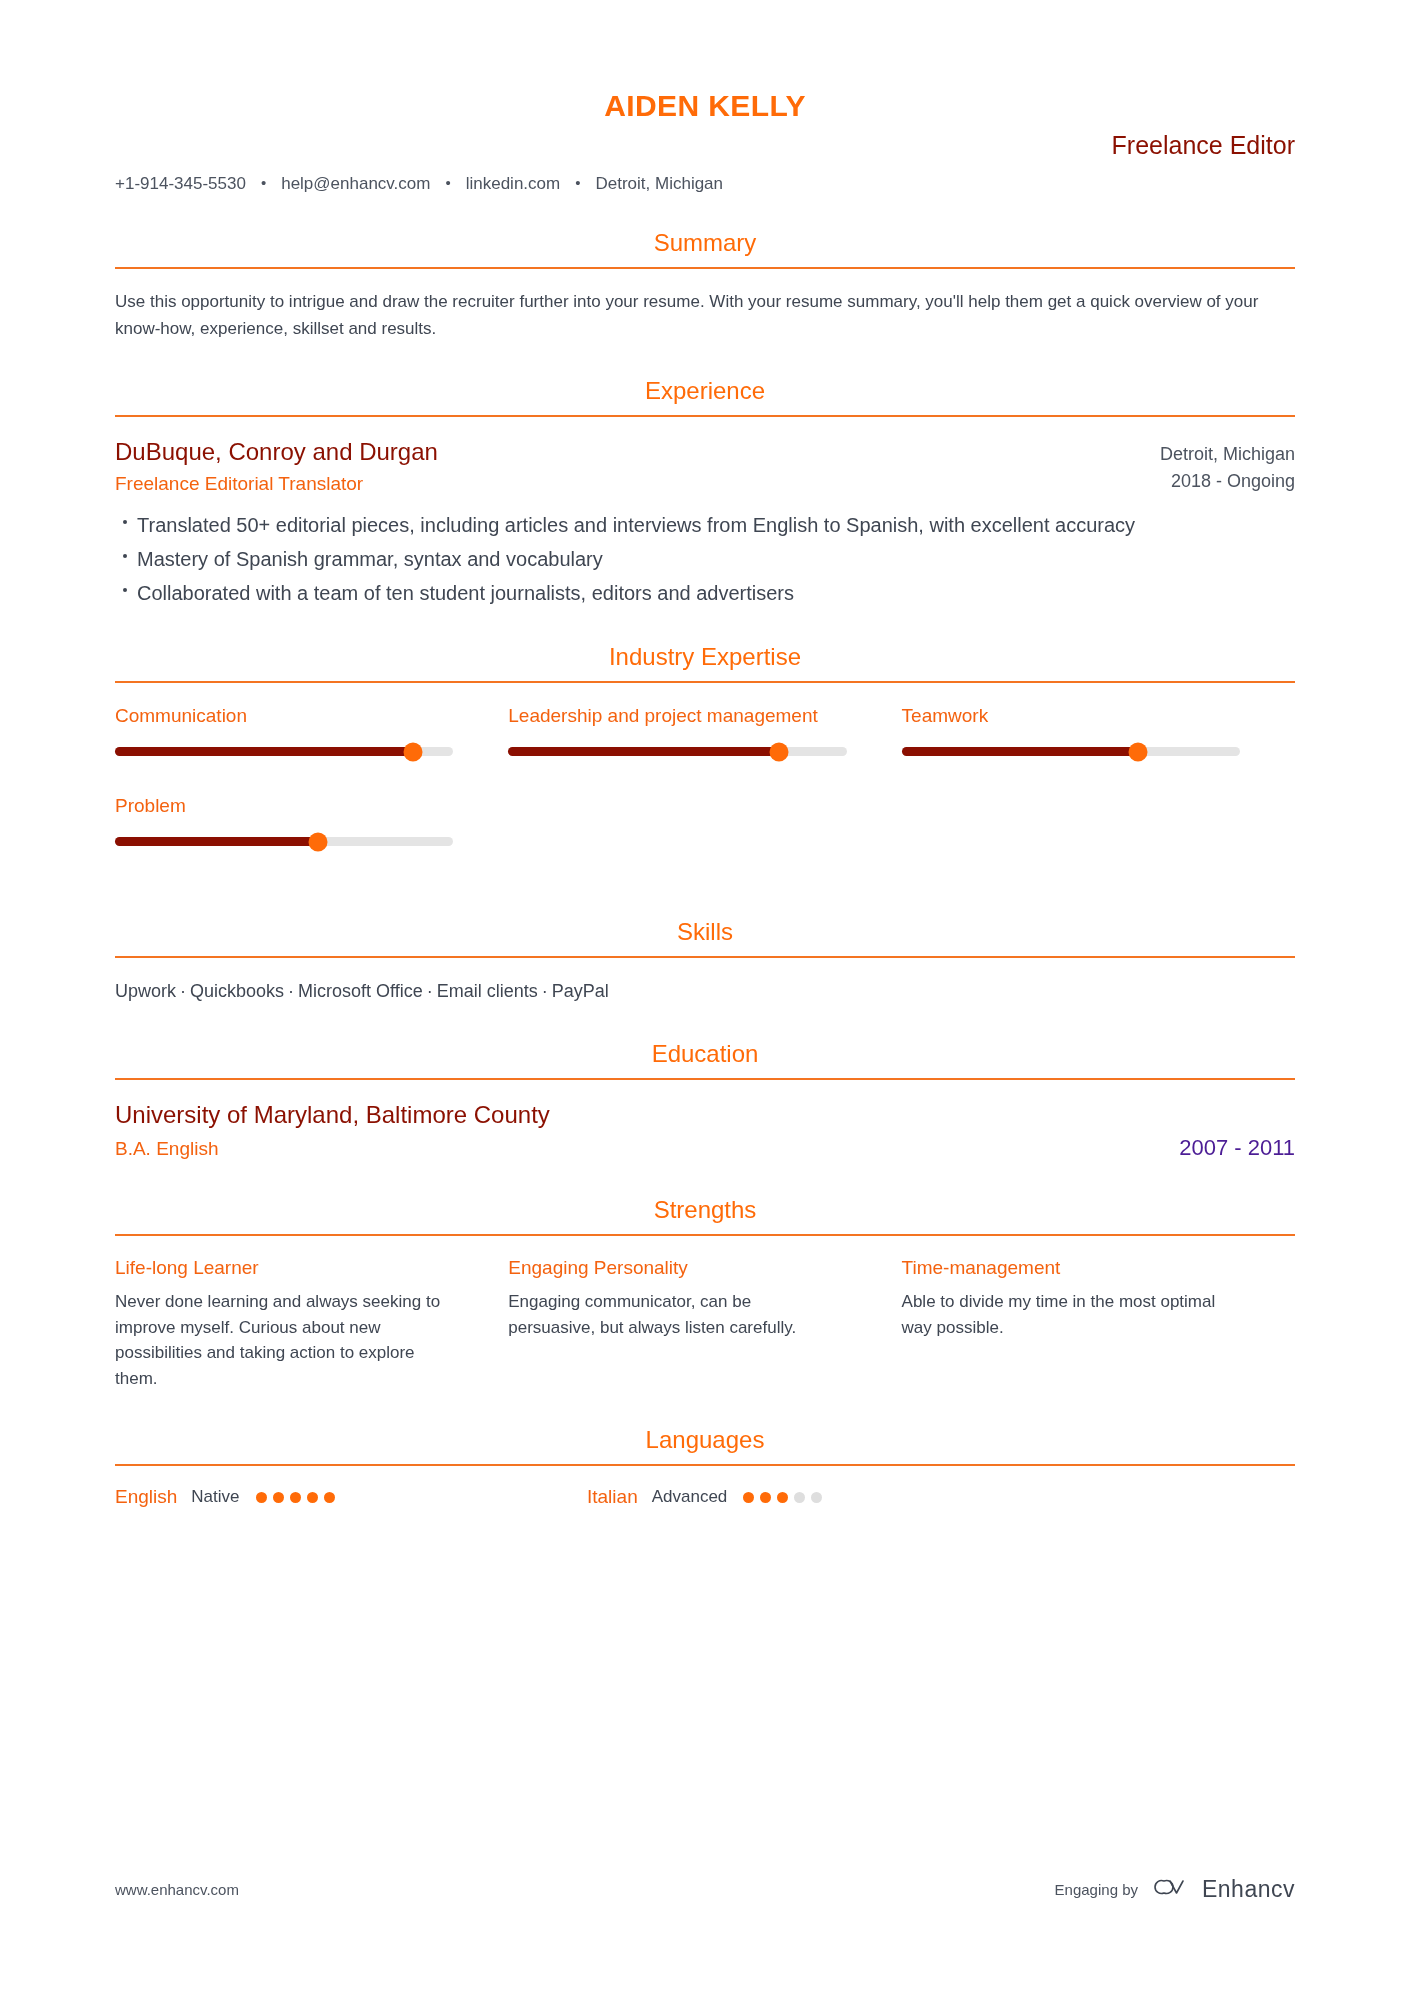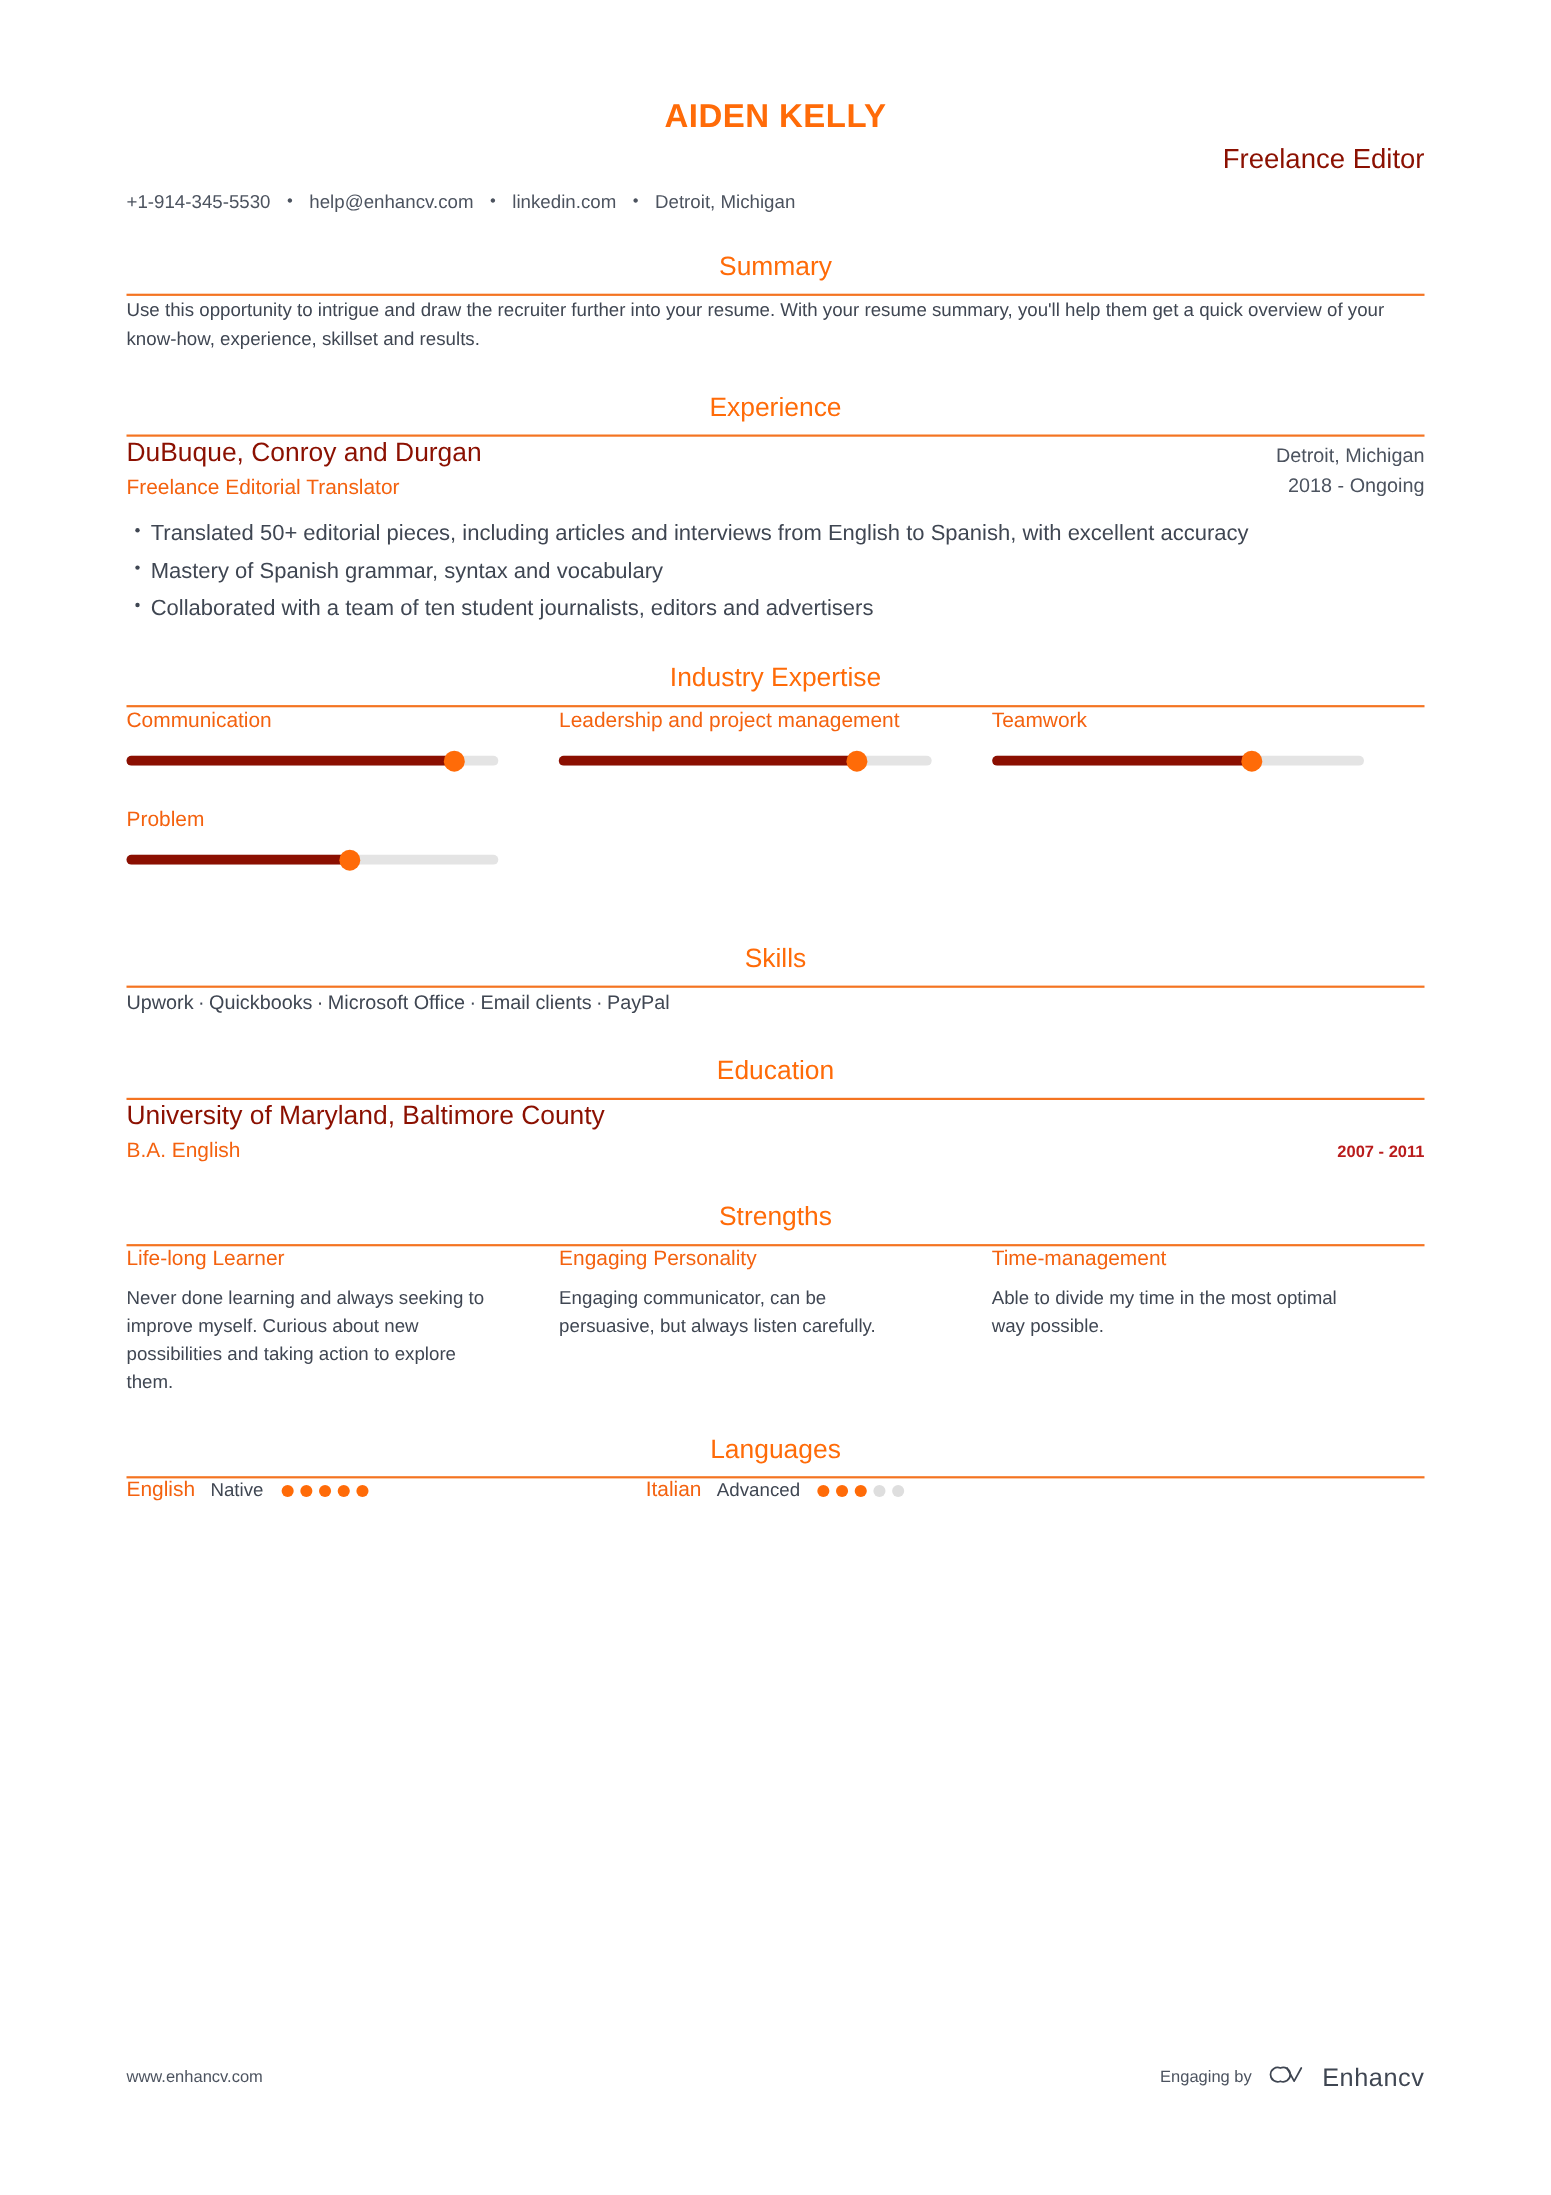--- a/index.html
+++ b/index.html
@@ -66,21 +66,21 @@
     font-size: 24px;
     color: #ff6b08;
     line-height: 1.25;
     padding-bottom: 9px;
   }
   .section-rule {
     height: 2px;
     background: #f47421;
     width: 100%;
   }
-  .section-body { padding-top: 0; }
+  .section-body { padding-top: 20px; }
 
   
   .summary-text {
     font-size: 17px;
     line-height: 1.55;
     color: #3f4652;
     max-width: 1160px;
   }
 
   
@@ -195,23 +195,22 @@
     justify-content: space-between;
     align-items: baseline;
     margin-top: 5px;
   }
   .edu-degree {
     font-size: 19px;
     color: #f4620f;
     line-height: 1.25;
   }
   .edu-dates {
-    font-size: 15px;
-    color: #b91c1c;
-    font-weight: bold;
+    font-size: 22px;
+    color: #4c1d95;
   }
 
   
   .strengths-grid { display: flex; }
   .strength-item {
     width: 33.33%;
     box-sizing: border-box;
     padding-right: 60px;
   }
   .strength-title {

